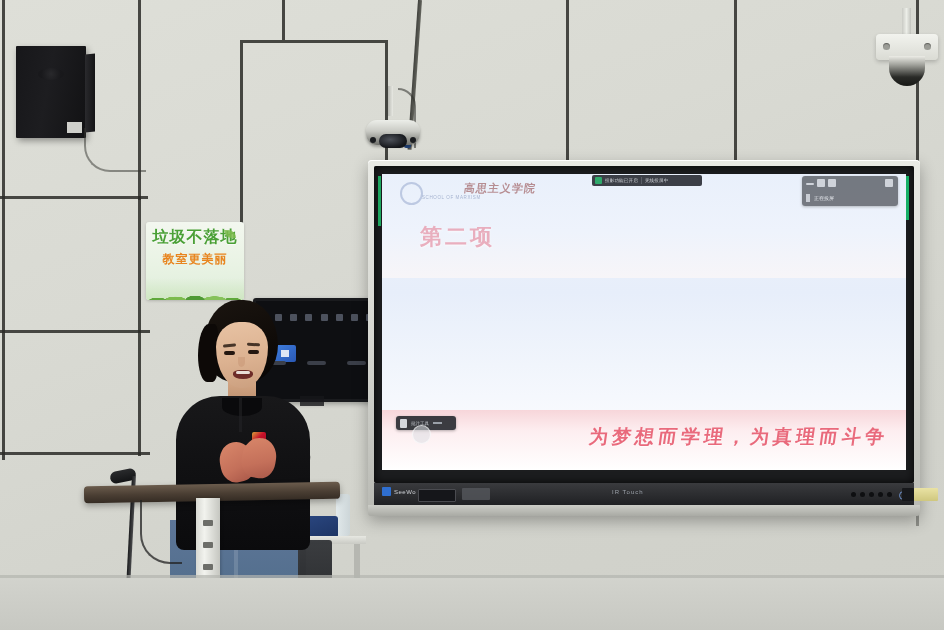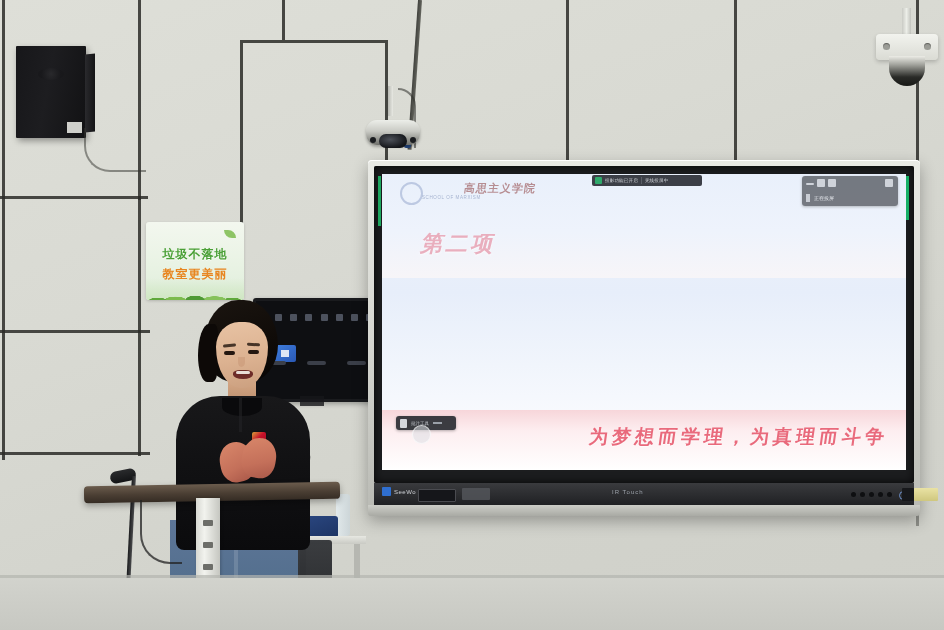--- a/index.html
+++ b/index.html
@@ -107,21 +107,21 @@
   }
 
   
   .poster{
     position:absolute;left:146px;top:222px;width:98px;height:78px;
     background:linear-gradient(180deg,#f3f7ef 0%,#e9f3e4 55%,#dfeedb 100%);
     border-radius:3px;box-shadow:0 1px 3px rgba(0,0,0,.18);
     overflow:hidden;text-align:center;
   }
   .poster .l1{
-    margin-top:24px;font-size:12px;font-weight:bold;color:#4aa036;
+    margin-top:5px;font-size:16px;font-weight:bold;color:#4aa036;
     letter-spacing:1px;text-shadow:0 1px 0 rgba(255,255,255,.6);
   }
   .poster .l2{
     margin-top:3px;font-size:12px;font-weight:bold;color:#e8851f;letter-spacing:1px;
   }
   .poster .trees{
     position:absolute;left:0;bottom:0;width:100%;height:22px;
     background:
       radial-gradient(ellipse at 12% 100%,#5fa83c 0 8px,transparent 9px),
       radial-gradient(ellipse at 30% 100%,#7cbb4e 0 10px,transparent 11px),
@@ -208,25 +208,24 @@
     position:absolute;left:22px;top:15px;font-size:4.5px;color:#6d80ad;
     letter-spacing:.6px;white-space:nowrap;
   }
   .timer{
     position:absolute;left:14px;top:13px;
     background:#2a7fe0;color:#fff;font-size:26px;line-height:26px;font-weight:bold;
     padding:3px 7px 4px 7px;letter-spacing:1px;
     font-family:"Liberation Sans",sans-serif;
   }
   .slide-sub{
-    position:absolute;left:38px;top:55px;
+    position:absolute;left:38px;top:48px;
     font-size:22px;color:#e8a3b4;font-weight:bold;letter-spacing:3px;
     font-family:"DejaVu Serif",serif;opacity:.85;
     text-shadow:0 1px 2px rgba(255,255,255,.8);
-    font-style:italic;
   }
   .red-band{
     position:absolute;left:0;top:104px;width:100%;height:132px;
     background:linear-gradient(180deg,#c0323d 0%,#be2f3c 45%,#b8293a 100%);
     display:flex;align-items:center;justify-content:center;
   }
   .red-band .headline{
     color:#fff;font-size:32px;font-weight:bold;letter-spacing:2px;
     font-family:"DejaVu Sans",sans-serif;
     text-shadow:0 2px 4px rgba(0,0,0,.3);

